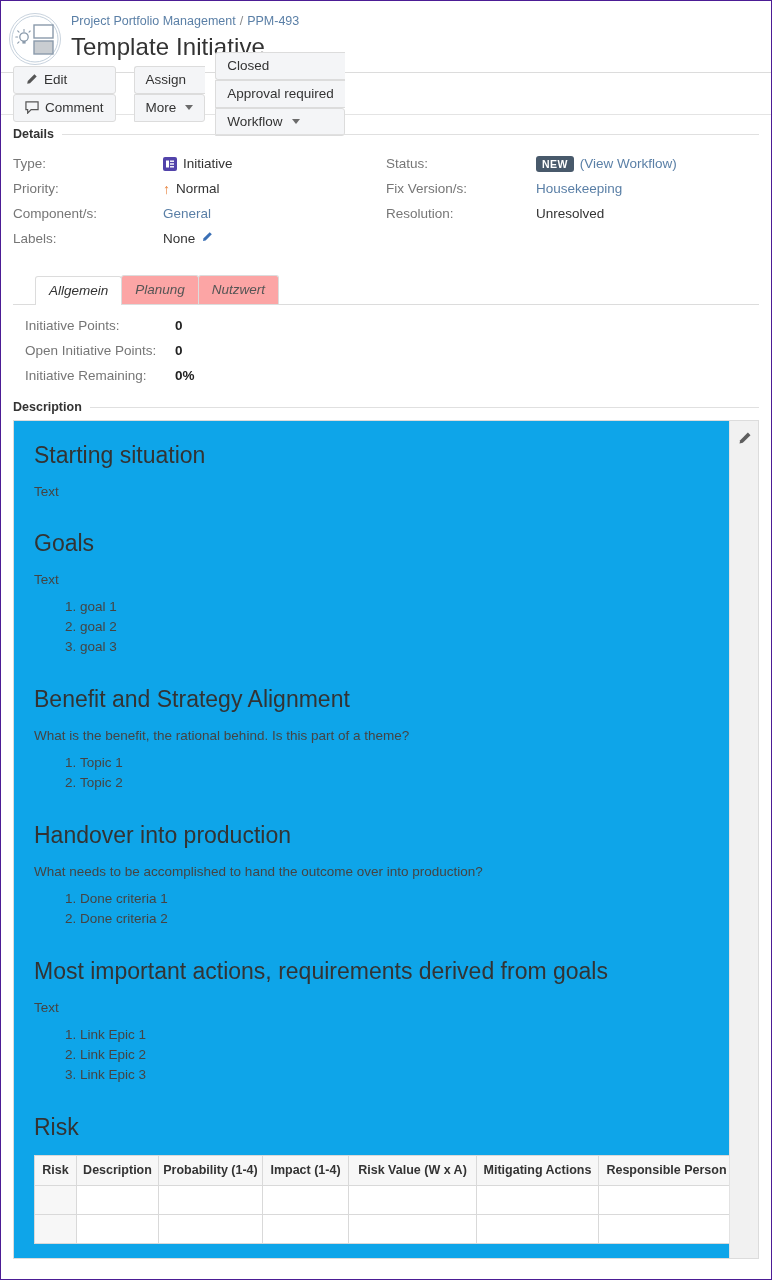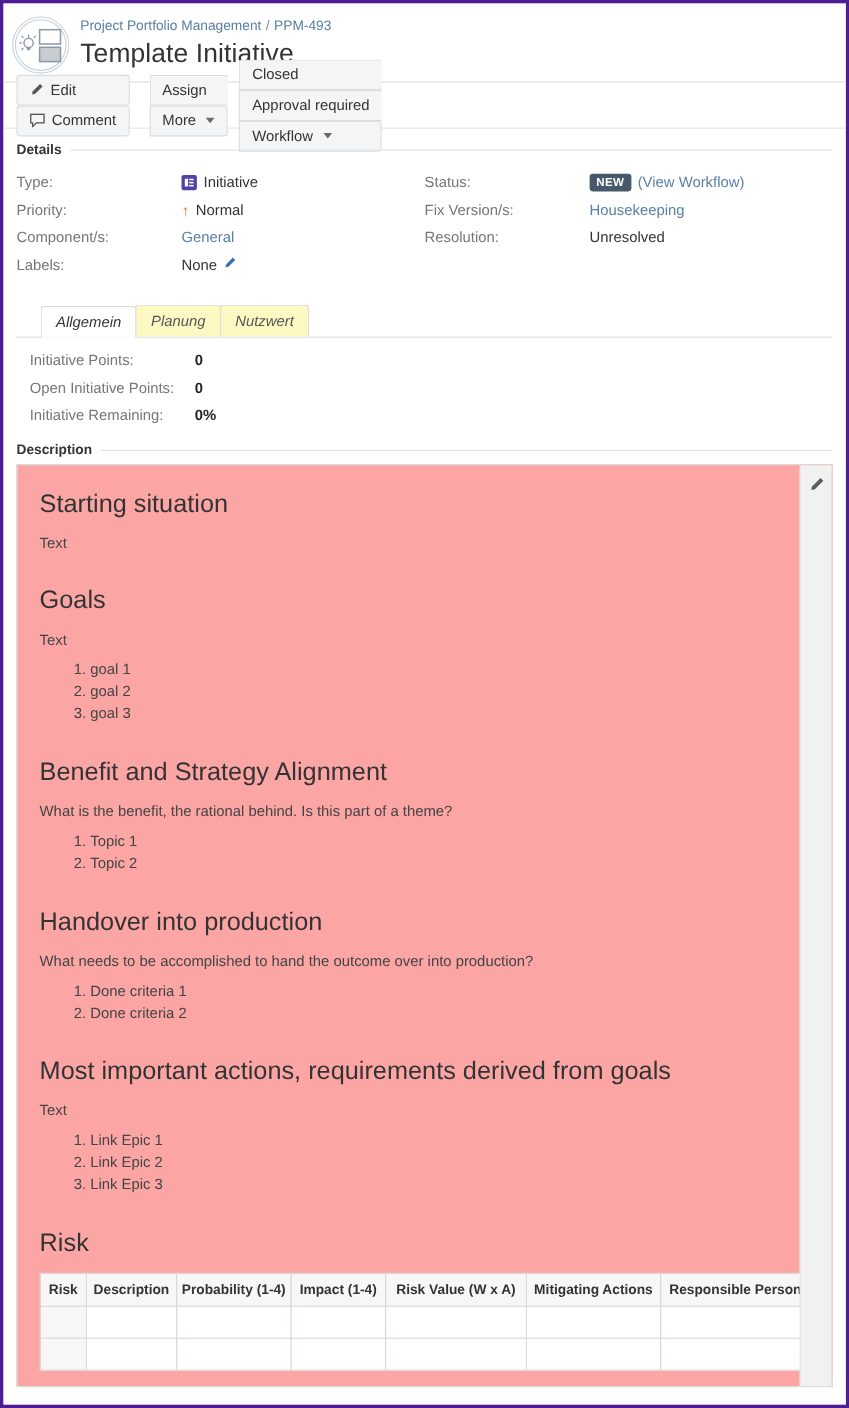--- a/index.html
+++ b/index.html
@@ -7,21 +7,21 @@
   body {
     width:772px; height:1280px;
     font-family:"Liberation Sans", sans-serif;
     background:#ffffff;
     color:#333333;
     font-size:14px;
     overflow:hidden;
   }
   .page-frame{
     width:772px; height:1280px;
-    border:3px solid #4c1d95;
+    border:1px solid #4c1d95;
     background:#ffffff;
     position:relative;
     overflow:hidden;
   }
 
   
   .issue-header{
     display:flex; align-items:flex-start;
     padding:10px 12px 10px 8px;
     border-bottom:1px solid #dcdcdc;
@@ -116,37 +116,37 @@
     display:flex; 
     border-bottom:1px solid #dcdcdc;
     padding-left:22px;
     font-style:italic;
   }
   .tab{
     font-size:13.5px; color:#555;
     padding:6px 13px 6px 13px;
     border:1px solid #dcdcdc;
     border-bottom:none;
-    background:#fef9c3;
+    background:#fca5a5;
     border-radius:3px 3px 0 0;
     margin-right:-1px;
     cursor:pointer;
     position:relative;
   }
   .tab.active{ background:#ffffff; color:#333; bottom:-1px; padding-bottom:7px; }
   .tab-fields{ padding:8px 12px 0 12px; }
   .tab-row{ display:flex; height:25px; align-items:center; }
   .tab-row .k{ width:150px; flex:0 0 150px; color:#767676; font-size:13.5px; }
   .tab-row .v{ font-size:13.5px; font-weight:bold; color:#222; }
 
   
   .desc-wrap{ padding:0 12px; }
   .desc-box{
     border:1px solid #dcdcdc;
-    background:#fca5a5;
+    background:#0ea5e9;
     position:relative;
     padding:14px 58px 14px 20px;
     min-height:820px;
   }
   .desc-editcol{
     position:absolute; top:0; right:0; width:29px; bottom:0;
     background:#f1f1f1; border-left:1px solid #e2e2e2;
     display:flex; align-items:flex-start; justify-content:center;
     padding-top:10px; cursor:pointer;
   }

